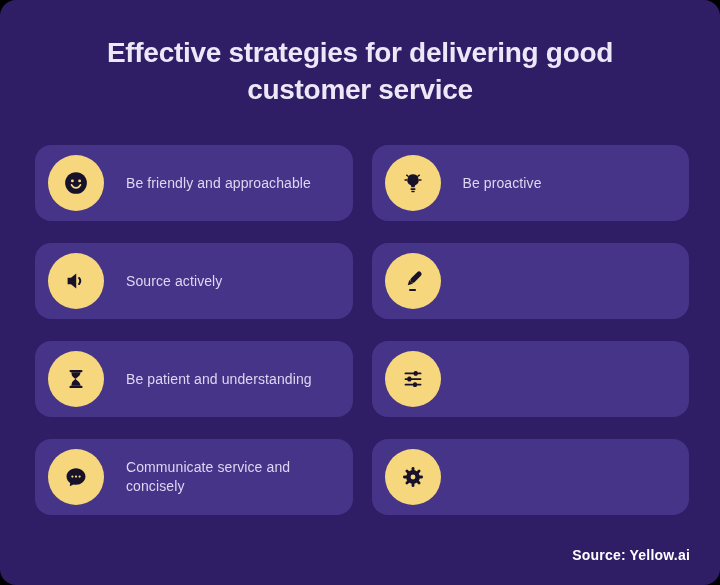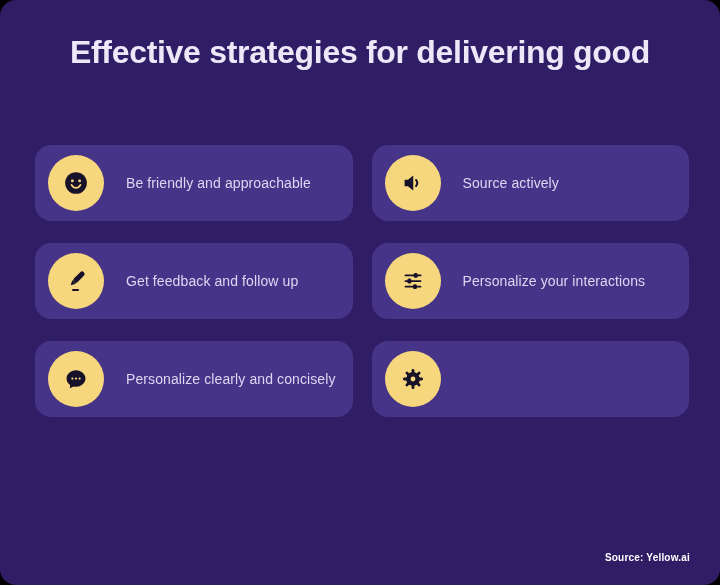--- a/index.html
+++ b/index.html
@@ -13,21 +13,21 @@
     width: 720px; height: 585px;
     background: #2f1d66;
     border-radius: 16px;
     overflow: hidden;
     box-sizing: border-box;
   }
   .title {
     margin: 34px 40px 0;
     text-align: center;
     color: #ece8f8;
-    font-size: 32px;
+    font-size: 28px;
     font-weight: 700;
     line-height: 37px;
     letter-spacing: -0.3px;
   }
   .title span { display: block; }
   .grid {
     position: absolute;
     left: 35px; top: 145px;
     width: 654px;
     display: grid;
@@ -59,49 +59,66 @@
     color: #ddd7f3;
     font-size: 14px;
     font-weight: 500;
     line-height: 19px;
     letter-spacing: 0.1px;
   }
   .source {
     position: absolute;
     right: 30px; bottom: 22px;
     color: #ffffff;
-    font-size: 10px;
+    font-size: 14px;
     font-weight: 700;
     letter-spacing: 0.2px;
   }
   svg { display: block; }
 </style>
 </head>
 <body>
 
 <div class="poster">
 
   <h1 class="title">
     <span>Effective strategies for delivering good</span>
+    <span>customer service</span>
   </h1>
 
   <div class="grid">
 
     <div class="card">
       <div class="circle">
         <svg width="28" height="28" viewBox="0 0 24 24">
           <circle cx="12" cy="12" r="9.3" fill="currentColor"></circle>
           <circle cx="8.9" cy="10.2" r="1.25" fill="#f7d77d"></circle>
           <circle cx="15.1" cy="10.2" r="1.25" fill="#f7d77d"></circle>
           <path d="M8.2 13.6c.9 1.7 2.2 2.6 3.8 2.6s2.9-.9 3.8-2.6" fill="none" stroke="#f7d77d" stroke-width="1.5" stroke-linecap="round"></path>
         </svg>
       </div>
       <div class="label">Be friendly and approachable</div>
     </div>
 
+    <div class="card">
+      <div class="circle">
+        <svg width="28" height="28" viewBox="0 0 24 24">
+          <path d="M12 4.6a4.9 4.9 0 0 0-2.3 9.2c.5.3.8.7.8 1.2v.6h3v-.6c0-.5.3-.9.8-1.2A4.9 4.9 0 0 0 12 4.6z" fill="currentColor"></path>
+          <rect x="9.8" y="16.4" width="4.4" height="1.5" rx="0.75" fill="currentColor"></rect>
+          <rect x="10.5" y="18.6" width="3" height="1.3" rx="0.65" fill="currentColor"></rect>
+          <g stroke="currentColor" stroke-width="1.3" stroke-linecap="round">
+            <line x1="5.2" y1="9.5" x2="6.8" y2="9.5"></line>
+            <line x1="17.2" y1="9.5" x2="18.8" y2="9.5"></line>
+            <line x1="6.6" y1="5.3" x2="7.8" y2="6.2"></line>
+            <line x1="17.4" y1="5.3" x2="16.2" y2="6.2"></line>
+          </g>
+        </svg>
+      </div>
+      <div class="label">Be proactive</div>
+    </div>
 
     <div class="card">
       <div class="circle">
         <svg width="28" height="28" viewBox="0 0 24 24">
           <path d="M4.8 9.3h2.9l4.5-3.8v13l-4.5-3.8H4.8z" fill="currentColor"></path>
           <path d="M14.6 9.4a4.1 4.1 0 0 1 0 5.2" fill="none" stroke="currentColor" stroke-width="1.7" stroke-linecap="round"></path>
         </svg>
       </div>
       <div class="label">Source actively</div>
     </div>
@@ -109,52 +126,61 @@
     <div class="card">
       <div class="circle">
         <svg width="28" height="28" viewBox="0 0 24 24">
           <g transform="rotate(45 12 11)">
             <rect x="9.9" y="1.6" width="4.4" height="11.8" rx="2.2" fill="currentColor"></rect>
             <path d="M9.9 13.4h4.4L12.1 17.5z" fill="currentColor"></path>
           </g>
           <rect x="8.6" y="18.9" width="6" height="1.6" rx="0.8" fill="currentColor"></rect>
         </svg>
       </div>
-      <div class="label">Get feedback and follow up</div>
-    </div>
-
+    </div>
+
+    <div class="card">
+      <div class="circle">
+        <svg width="28" height="28" viewBox="0 0 24 24">
+          <rect x="6.4" y="4.2" width="11.2" height="2" rx="1" fill="currentColor"></rect>
+          <rect x="6.4" y="17.8" width="11.2" height="2" rx="1" fill="currentColor"></rect>
+          <path d="M8.1 6.2h7.8c0 2.2-1.5 3.5-2.9 4.6l-1 .8c-.5.4-.5.4-1 0l-1-.8C8.6 9.7 8.1 8.4 8.1 6.2z" fill="currentColor"></path>
+          <path d="M8.1 17.8h7.8c0-2.2-1.5-3.5-2.9-4.6l-1-.8c-.5-.4-.5-.4-1 0l-1 .8c-1.4 1.1-1.9 2.4-1.9 4.6z" fill="currentColor"></path>
+        </svg>
+      </div>
+      <div class="label">Be patient and understanding</div>
+    </div>
 
     <div class="card">
       <div class="circle">
         <svg width="28" height="28" viewBox="0 0 24 24">
           <g stroke="currentColor" stroke-width="1.5" stroke-linecap="round">
             <line x1="5.5" y1="7.2" x2="18.5" y2="7.2"></line>
             <line x1="5.5" y1="12" x2="18.5" y2="12"></line>
             <line x1="5.5" y1="16.8" x2="18.5" y2="16.8"></line>
           </g>
           <g fill="currentColor">
             <rect x="12.6" y="5.1" width="3.4" height="4.2" rx="1.3"></rect>
             <rect x="7.2" y="9.9" width="3.4" height="4.2" rx="1.3"></rect>
             <rect x="12" y="14.7" width="3.4" height="4.2" rx="1.3"></rect>
           </g>
         </svg>
       </div>
-      <div class="label">Personalize your interactions</div>
     </div>
 
     <div class="card">
       <div class="circle">
         <svg width="28" height="28" viewBox="0 0 24 24">
           <path d="M12 4.4c-4.5 0-8.1 3.2-8.1 7.1 0 2.3 1.2 4.3 3.1 5.6l-.3 2.9 3.2-1.6c.7.1 1.4.2 2.1.2 4.5 0 8.1-3.2 8.1-7.1S16.5 4.4 12 4.4z" fill="currentColor"></path>
           <circle cx="8.9" cy="11.6" r="0.95" fill="#f7d77d"></circle>
           <circle cx="12" cy="11.6" r="0.95" fill="#f7d77d"></circle>
           <circle cx="15.1" cy="11.6" r="0.95" fill="#f7d77d"></circle>
         </svg>
       </div>
-      <div class="label">Personalize clearly and concisely</div>
+      <div class="label">Communicate service and concisely</div>
     </div>
 
     <div class="card">
       <div class="circle">
         <svg width="28" height="28" viewBox="0 0 24 24">
           <g fill="currentColor">
             <rect x="10.8" y="3.4" width="2.4" height="17.2" rx="1.2"></rect>
             <rect x="10.8" y="3.4" width="2.4" height="17.2" rx="1.2" transform="rotate(45 12 12)"></rect>
             <rect x="10.8" y="3.4" width="2.4" height="17.2" rx="1.2" transform="rotate(90 12 12)"></rect>
             <rect x="10.8" y="3.4" width="2.4" height="17.2" rx="1.2" transform="rotate(135 12 12)"></rect>

